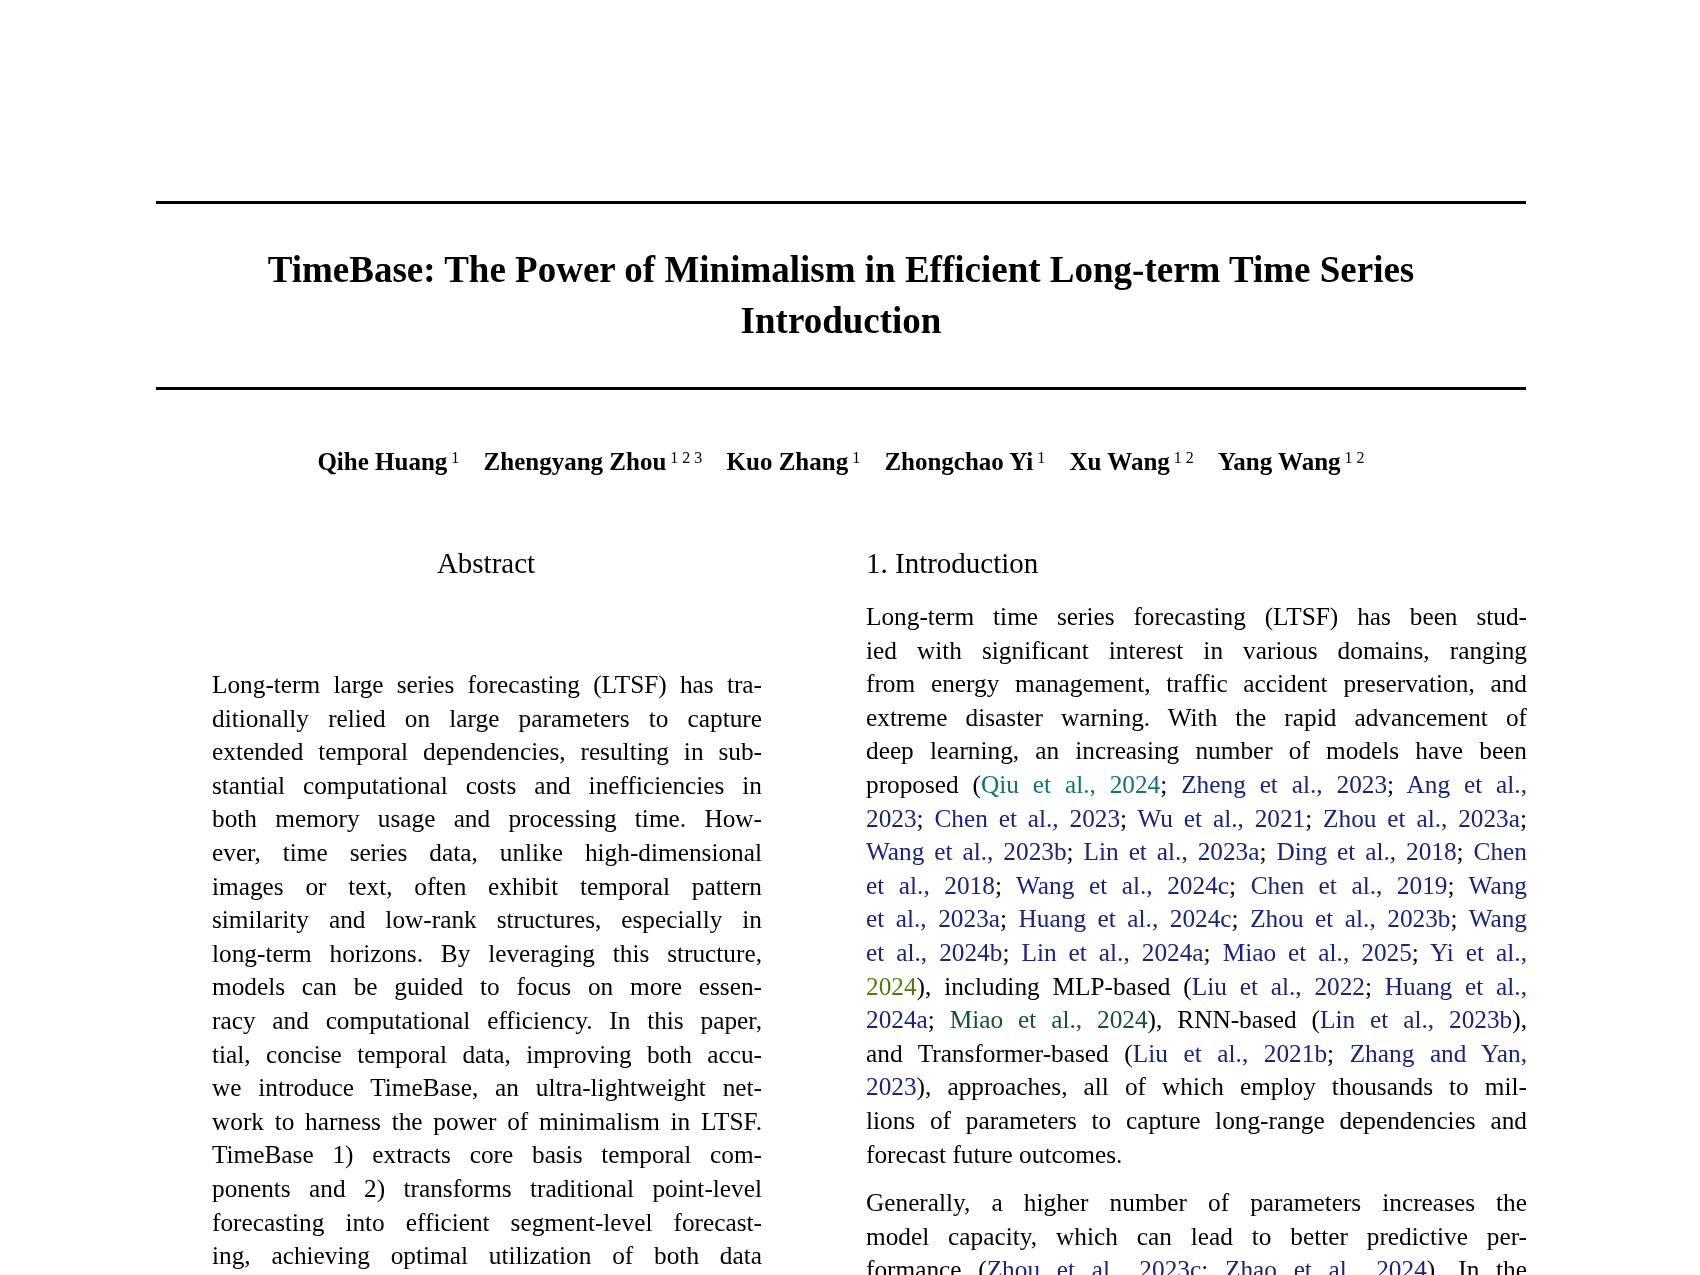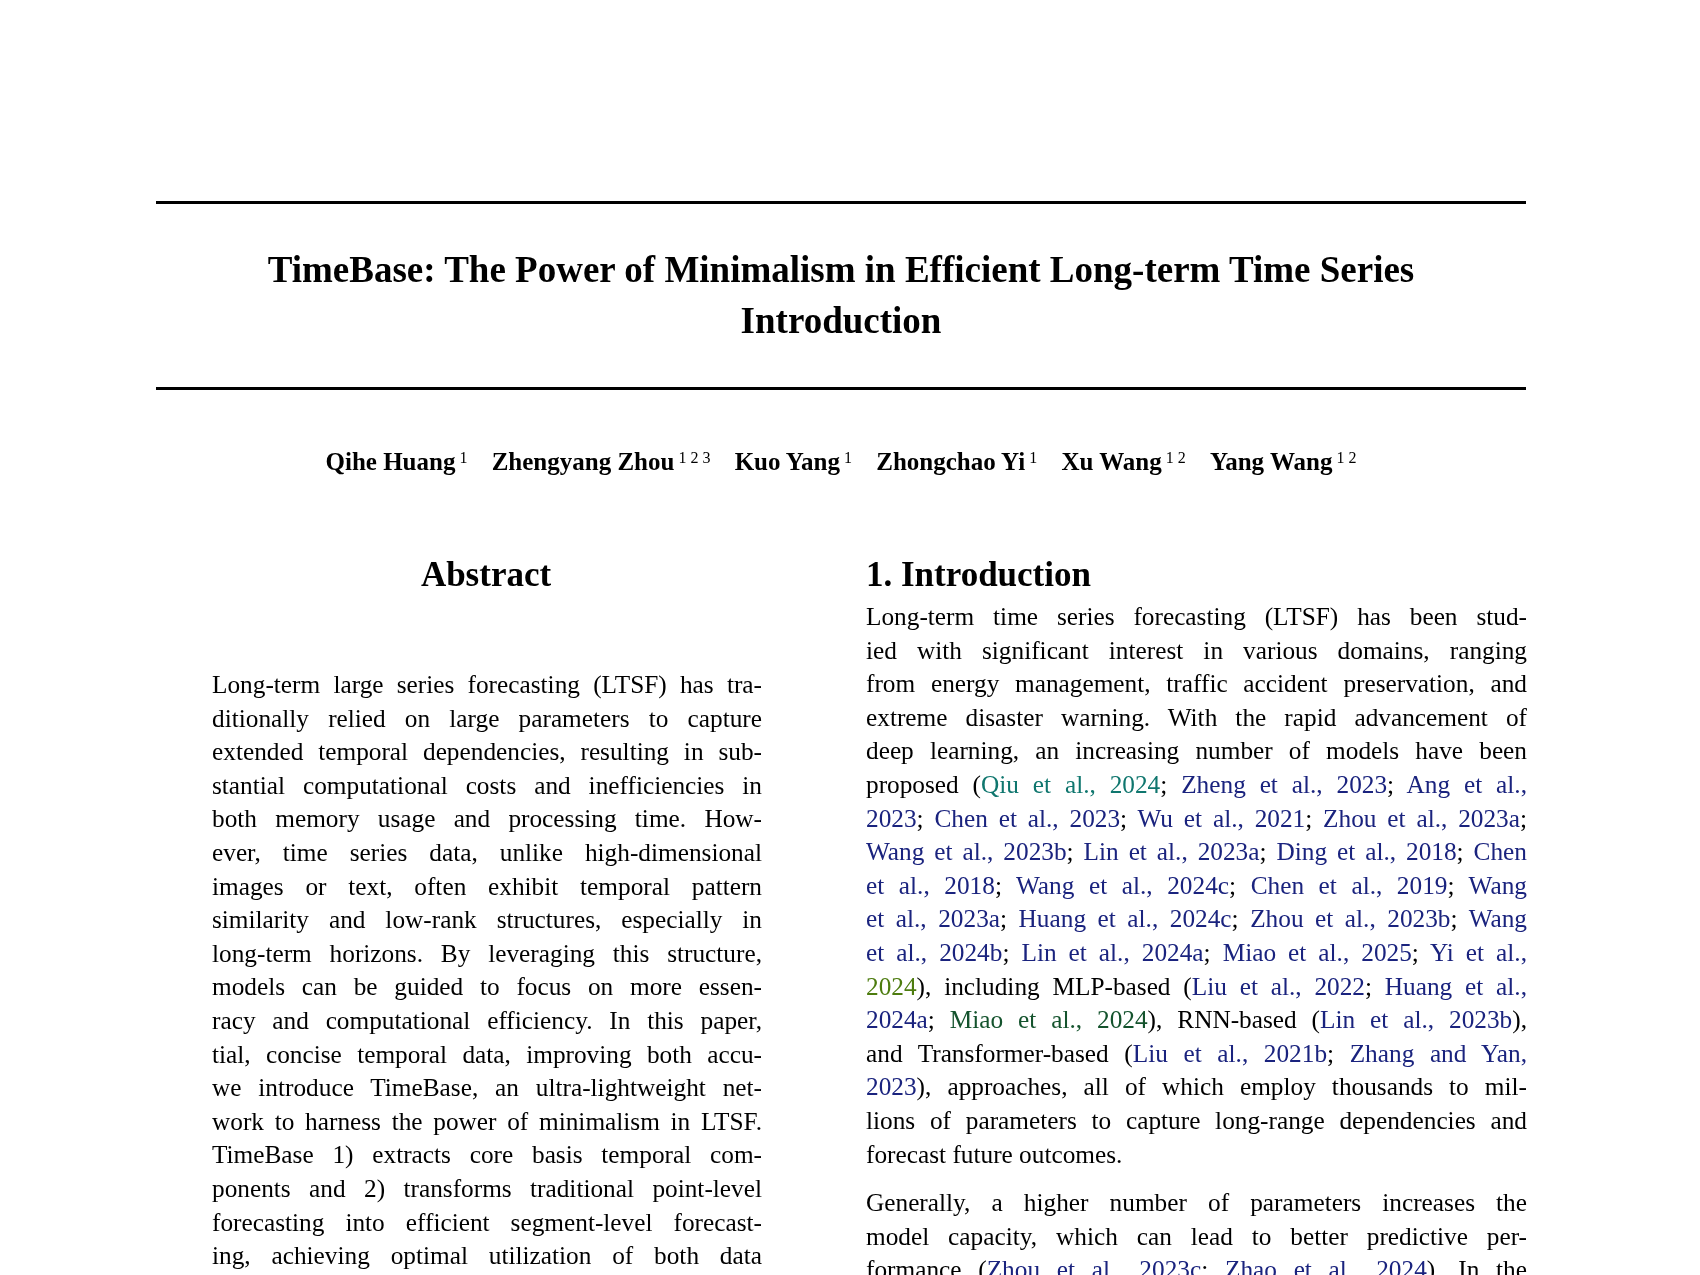--- a/index.html
+++ b/index.html
@@ -7,21 +7,21 @@
          font-family: "Liberation Serif", "DejaVu Serif", serif; color: #000; }
   .rule { position: absolute; left: 156px; width: 1370px; height: 3px; background: #000; }
   #rule-top { top: 201px; }
   #rule-bottom { top: 387px; }
   .title { position: absolute; left: 156px; width: 1370px; top: 244px; text-align: center;
            font-weight: bold; font-size: 37px; line-height: 51px; }
   .authors { position: absolute; left: 156px; width: 1370px; top: 445px; text-align: center;
              font-weight: bold; font-size: 25px; line-height: 34px; white-space: nowrap; }
   .author { display: inline-block; margin: 0 9px; }
   .author sup { font-weight: normal; font-size: 16px; vertical-align: top; position: relative; top: -4px; margin-left: 4px; }
-  .heading { position: absolute; top: 555px; font-weight: bold; font-size: 35px; line-height: 40px; }
+  .heading { position: absolute; top: 543px; font-weight: normal; font-size: 29px; line-height: 40px; }
   #abstract-heading { left: 212px; width: 548px; text-align: center; }
   #intro-heading { left: 866px; }
   .col { position: absolute; font-size: 25.3px; line-height: 33.6px; text-align: justify; }
   #abstract-body { left: 212px; width: 550px; top: 668px; }
   #intro-body { left: 866px; width: 661px; top: 600px; }
   .line { display: block; text-align: justify; text-align-last: justify; white-space: nowrap; height: 33.6px; }
   .line.last { text-align-last: left; }
   .cite { color: #1a237e; }
   .para-gap { height: 15px; }
 </style>
@@ -33,21 +33,21 @@
 <div class="title">
   <div>TimeBase: The Power of Minimalism in Efficient Long-term Time Series</div>
   <div>Introduction</div>
 </div>
 
 <div id="rule-bottom" class="rule"></div>
 
 <div class="authors">
   <span class="author"><span>Qihe Huang</span><sup>1</sup></span>
   <span class="author"><span>Zhengyang Zhou</span><sup>1 2 3</sup></span>
-  <span class="author"><span>Kuo Yang</span><sup>1</sup></span>
+  <span class="author"><span>Kuo Zhang</span><sup>1</sup></span>
   <span class="author"><span>Zhongchao Yi</span><sup>1</sup></span>
   <span class="author"><span>Xu Wang</span><sup>1 2</sup></span>
   <span class="author"><span>Yang Wang</span><sup>1 2</sup></span>
 </div>
 
 <div id="abstract-heading" class="heading">Abstract</div>
 <div id="intro-heading" class="heading">1. Introduction</div>
 
 <div id="abstract-body" class="col">
     <span class="line">Long-term large series forecasting (LTSF) has tra-</span>

